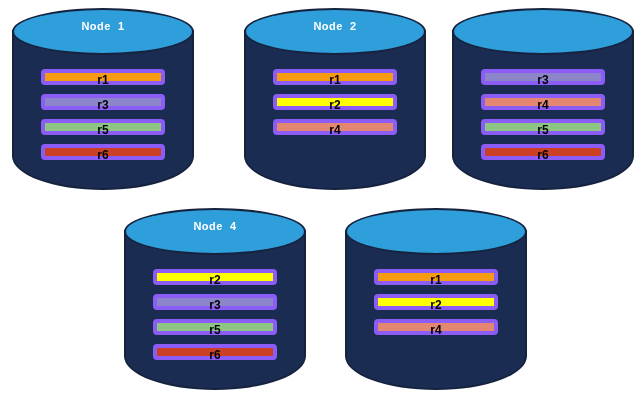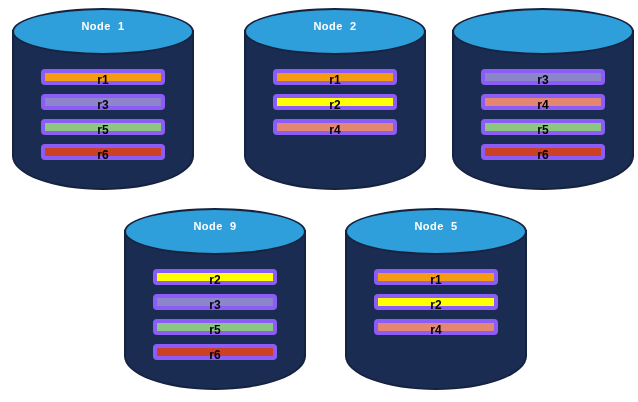--- a/index.html
+++ b/index.html
@@ -120,31 +120,30 @@
       <div class="replicas">
         <div class="replica" style="background: rgb(141, 133, 201);">r3</div>
         <div class="replica" style="background: rgb(227, 134, 114);">r4</div>
         <div class="replica" style="background: rgb(141, 198, 131);">r5</div>
         <div class="replica" style="background: rgb(204, 65, 37);">r6</div>
       </div>
     </div>
     <div class="node" style="left: 124px; top: 208px;">
       <div class="cyl-body"></div>
       <div class="cyl-top"></div>
-      <div class="node-label">Node  9</div>
+      <div class="node-label">Node  4</div>
       <div class="replicas">
         <div class="replica" style="background: rgb(255, 255, 0);">r2</div>
         <div class="replica" style="background: rgb(141, 133, 201);">r3</div>
         <div class="replica" style="background: rgb(141, 198, 131);">r5</div>
         <div class="replica" style="background: rgb(204, 65, 37);">r6</div>
       </div>
     </div>
     <div class="node" style="left: 345px; top: 208px;">
       <div class="cyl-body"></div>
       <div class="cyl-top"></div>
-      <div class="node-label">Node  5</div>
       <div class="replicas">
         <div class="replica" style="background: rgb(245, 156, 18);">r1</div>
         <div class="replica" style="background: rgb(255, 255, 0);">r2</div>
         <div class="replica" style="background: rgb(227, 134, 114);">r4</div>
       </div>
     </div>
   </div>
 
 </body></html>

